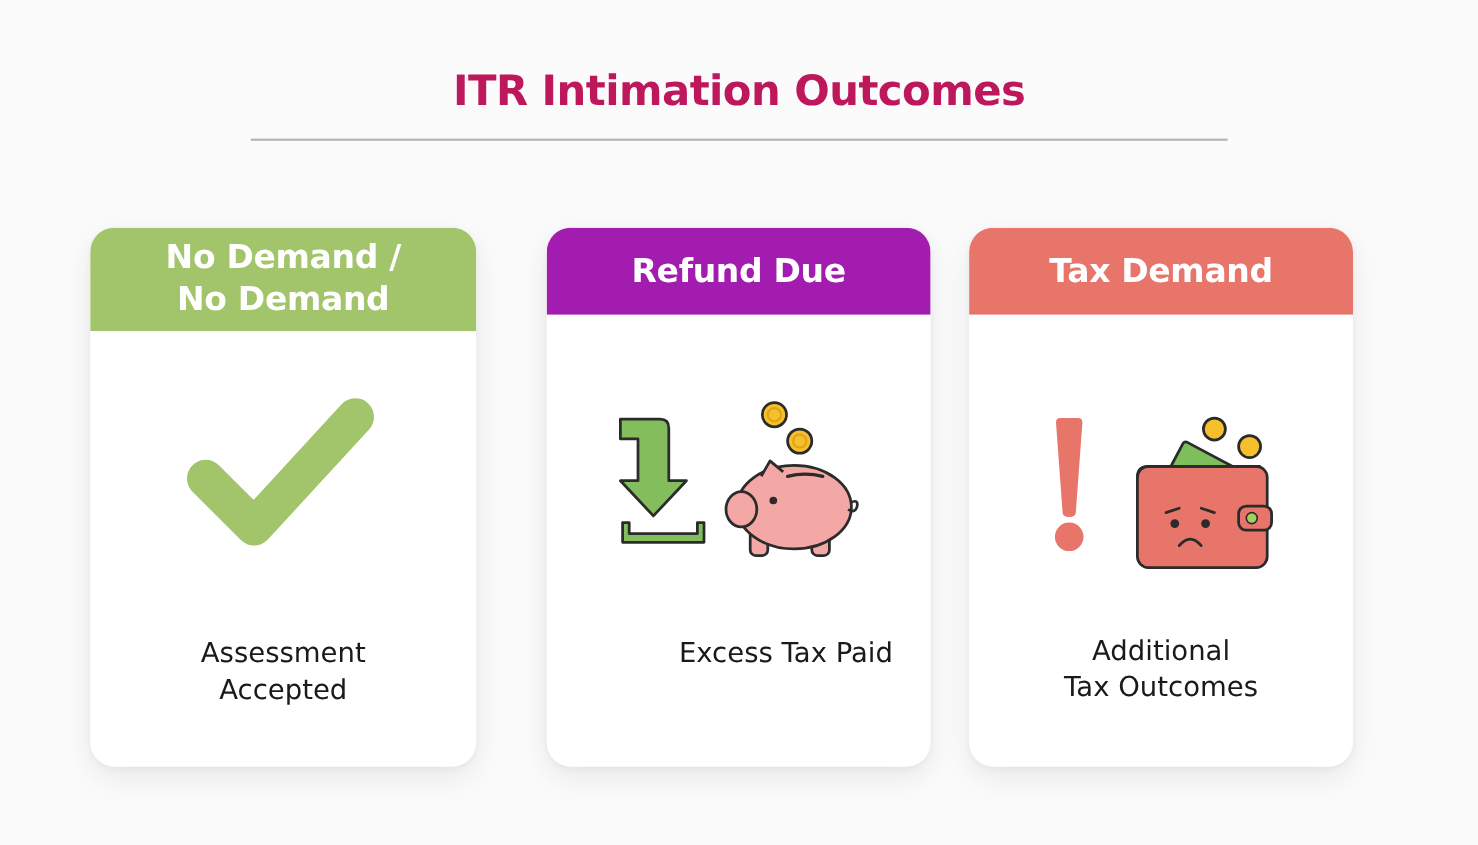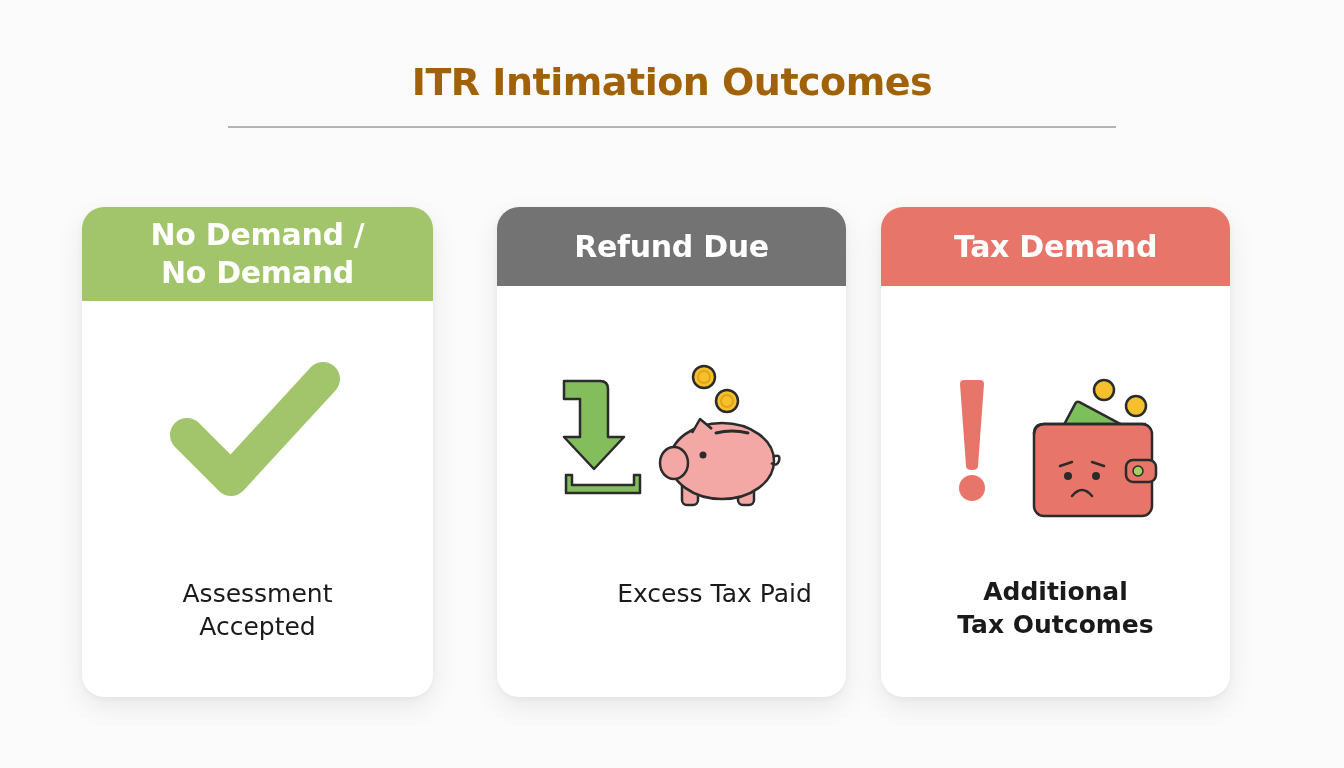--- a/index.html
+++ b/index.html
@@ -5,21 +5,21 @@
     * { box-sizing: border-box; margin: 0; padding: 0; }
     html, body {
       width: 1344px; height: 768px; overflow: hidden;
       background: #fbfbfb;
       font-family: "DejaVu Sans", "Liberation Sans", sans-serif;
     }
     .stage { position: relative; width: 1344px; height: 768px; }
     .title {
       position: absolute; left: 0; top: 60px; width: 1344px;
       text-align: center; font-size: 38px; font-weight: bold;
-      color: #a16207; letter-spacing: -0.5px;
+      color: #be185d; letter-spacing: -0.5px;
     }
     .title-rule {
       position: absolute; left: 228px; top: 126px; width: 888px; height: 2px;
       background: #b4b4b4;
     }
     .card {
       position: absolute; top: 207px; height: 490px;
       background: #ffffff; border-radius: 22px; overflow: hidden;
       box-shadow: 0 10px 28px rgba(0,0,0,0.08), 0 2px 6px rgba(0,0,0,0.04);
     }
@@ -58,21 +58,21 @@
         <path d="M24 78 L68 122 L160 22" fill="none" stroke="#a2c56b" stroke-width="34" stroke-linecap="round" stroke-linejoin="round"></path>
       </svg>
     </div>
     <div class="card-caption" style="top:370px;text-align:center;">
       <span>Assessment</span>
       <span>Accepted</span>
     </div>
   </div>
 
   <div class="card" style="left:497px; width:349px;">
-    <div class="card-header" style="height:79px; background:#737373;">
+    <div class="card-header" style="height:79px; background:#a21caf;">
       <div>Refund Due</div>
     </div>
     <div class="card-icon" style="top:150px;">
       <svg width="240" height="160" viewBox="0 0 240 160">
 
         <g>
           <path d="M12 24 L48 24 Q56 24 56 32 L56 80 L72 80 L42 112 L12 80 L28 80 L28 42 L12 42 Z" fill="#83bd5c" stroke="#2b2b2b" stroke-width="2.5" stroke-linejoin="round"></path>
           <path d="M14 118 L20 118 L20 128 L82 128 L82 118 L88 118 L88 136 L14 136 Z" fill="#83bd5c" stroke="#2b2b2b" stroke-width="2.5" stroke-linejoin="round"></path>
         </g>
 
@@ -128,19 +128,19 @@
           <rect x="180" y="88" width="30" height="22" rx="7" fill="#e8756a" stroke="#2b2b2b" stroke-width="2.5"></rect>
           <circle cx="192" cy="99" r="5" fill="#a6d05c" stroke="#2b2b2b" stroke-width="1.5"></circle>
           <circle cx="122" cy="104" r="4" fill="#2b2b2b"></circle>
           <circle cx="150" cy="104" r="4" fill="#2b2b2b"></circle>
           <path d="M114 94 L126 90" stroke="#2b2b2b" stroke-width="2.5" stroke-linecap="round"></path>
           <path d="M158 94 L146 90" stroke="#2b2b2b" stroke-width="2.5" stroke-linecap="round"></path>
           <path d="M126 124 Q136 112 146 124" fill="none" stroke="#2b2b2b" stroke-width="2.5" stroke-linecap="round"></path>
         </g>
       </svg>
     </div>
-    <div class="card-caption" style="top:368px;font-weight:bold;">
+    <div class="card-caption" style="top:368px;">
       <span>Additional</span>
       <span>Tax Outcomes</span>
     </div>
   </div>
 
 </div>
 
 </body></html>

